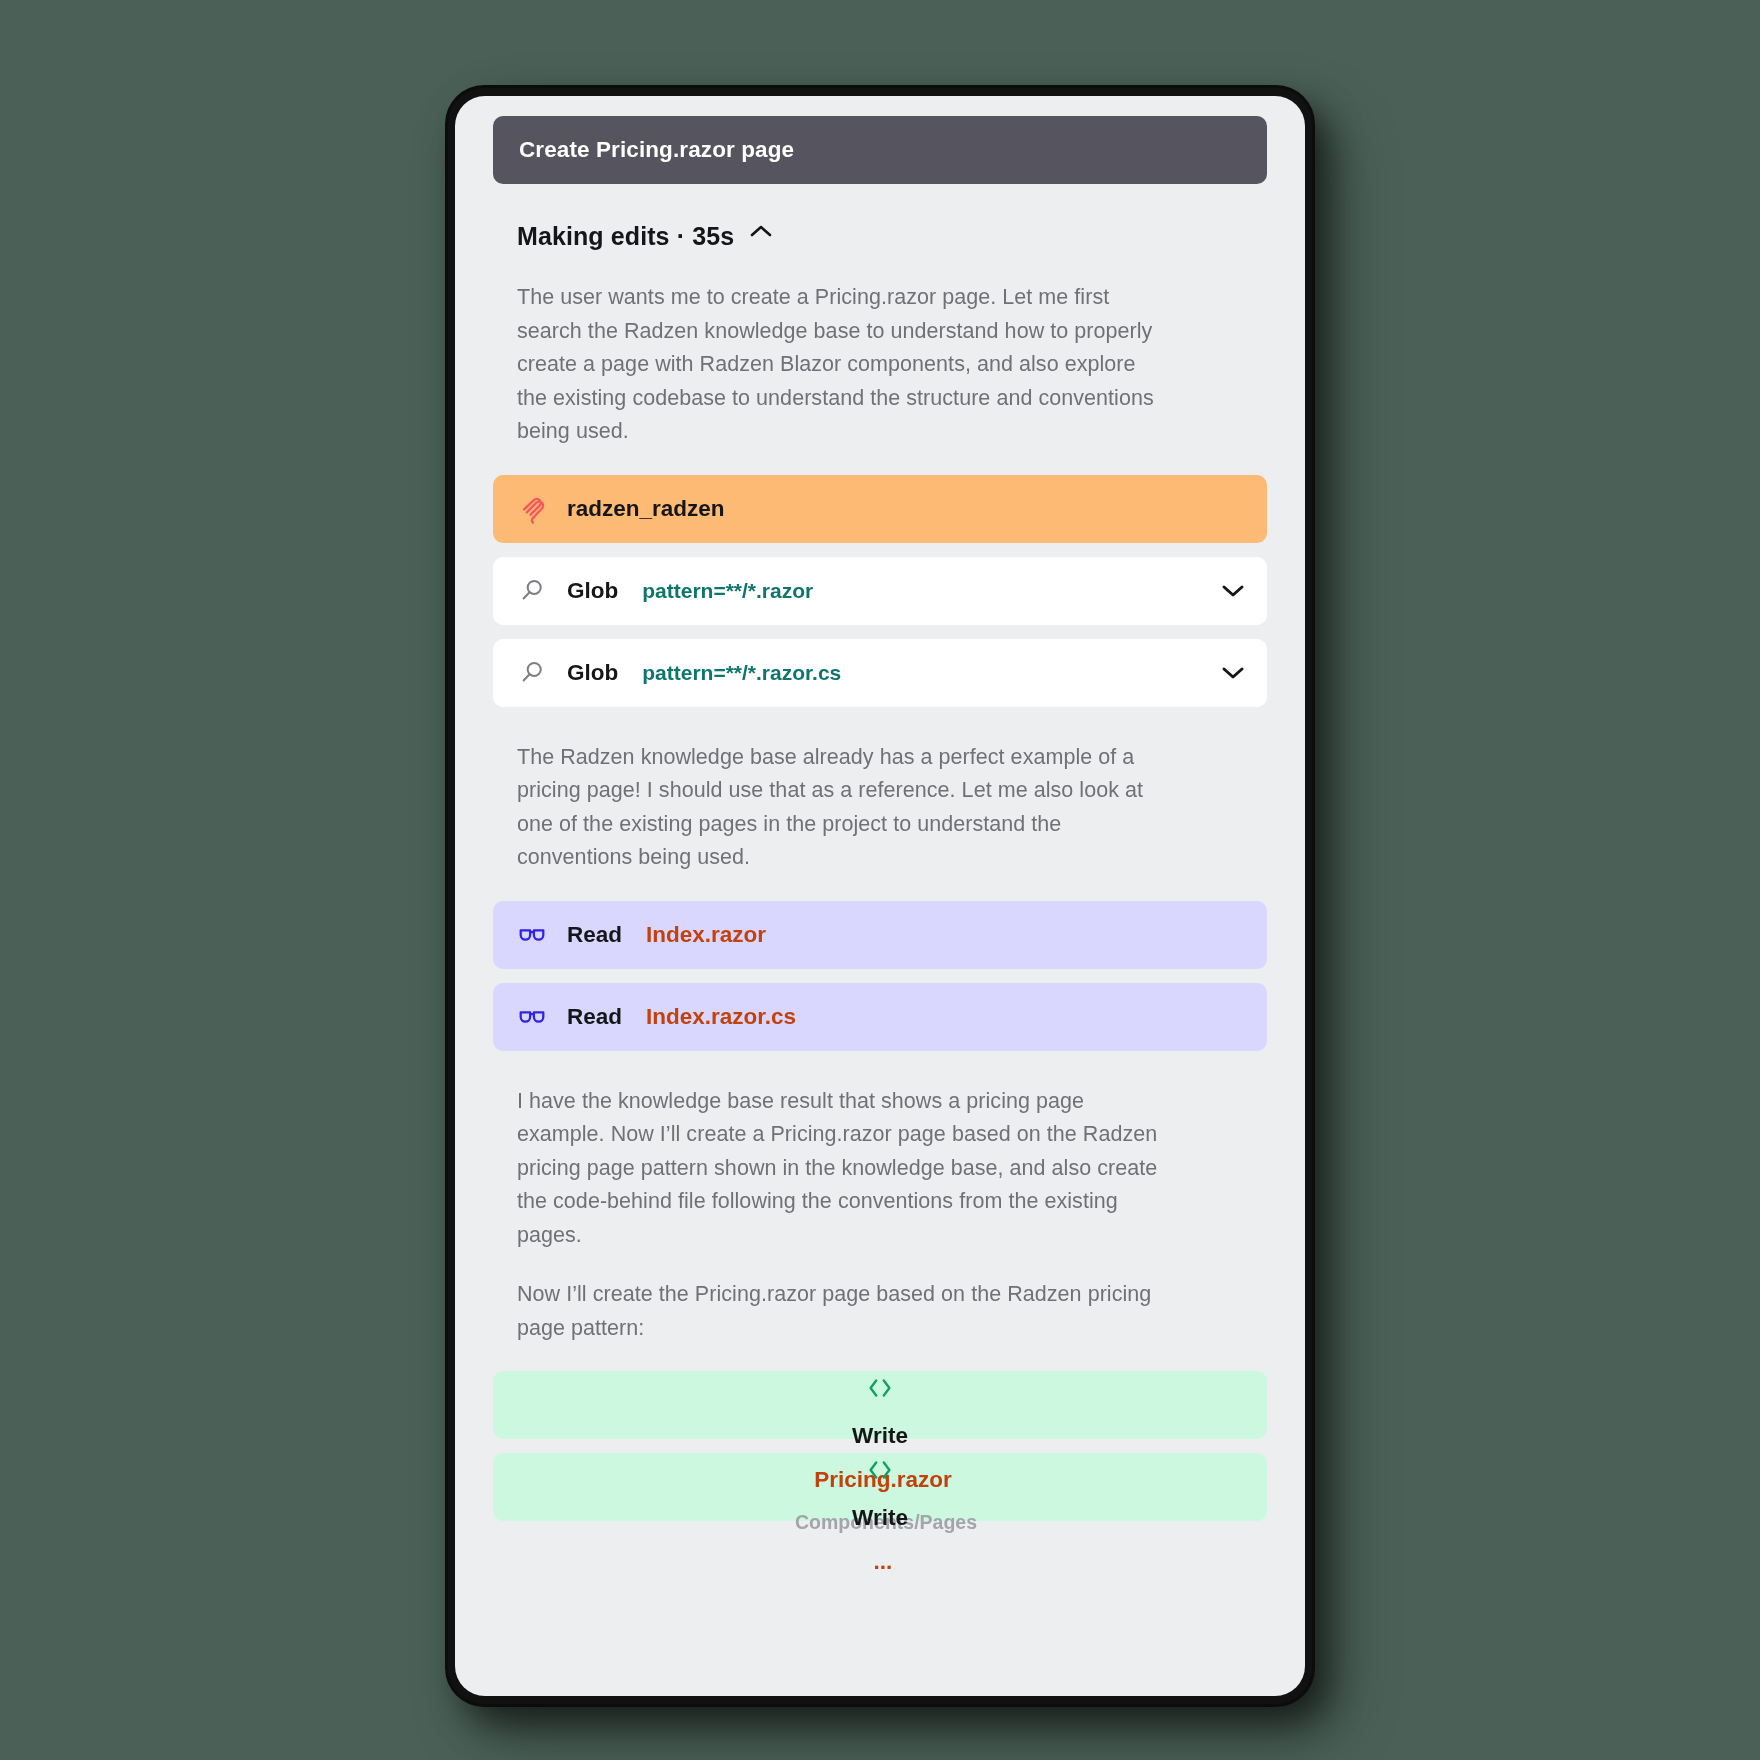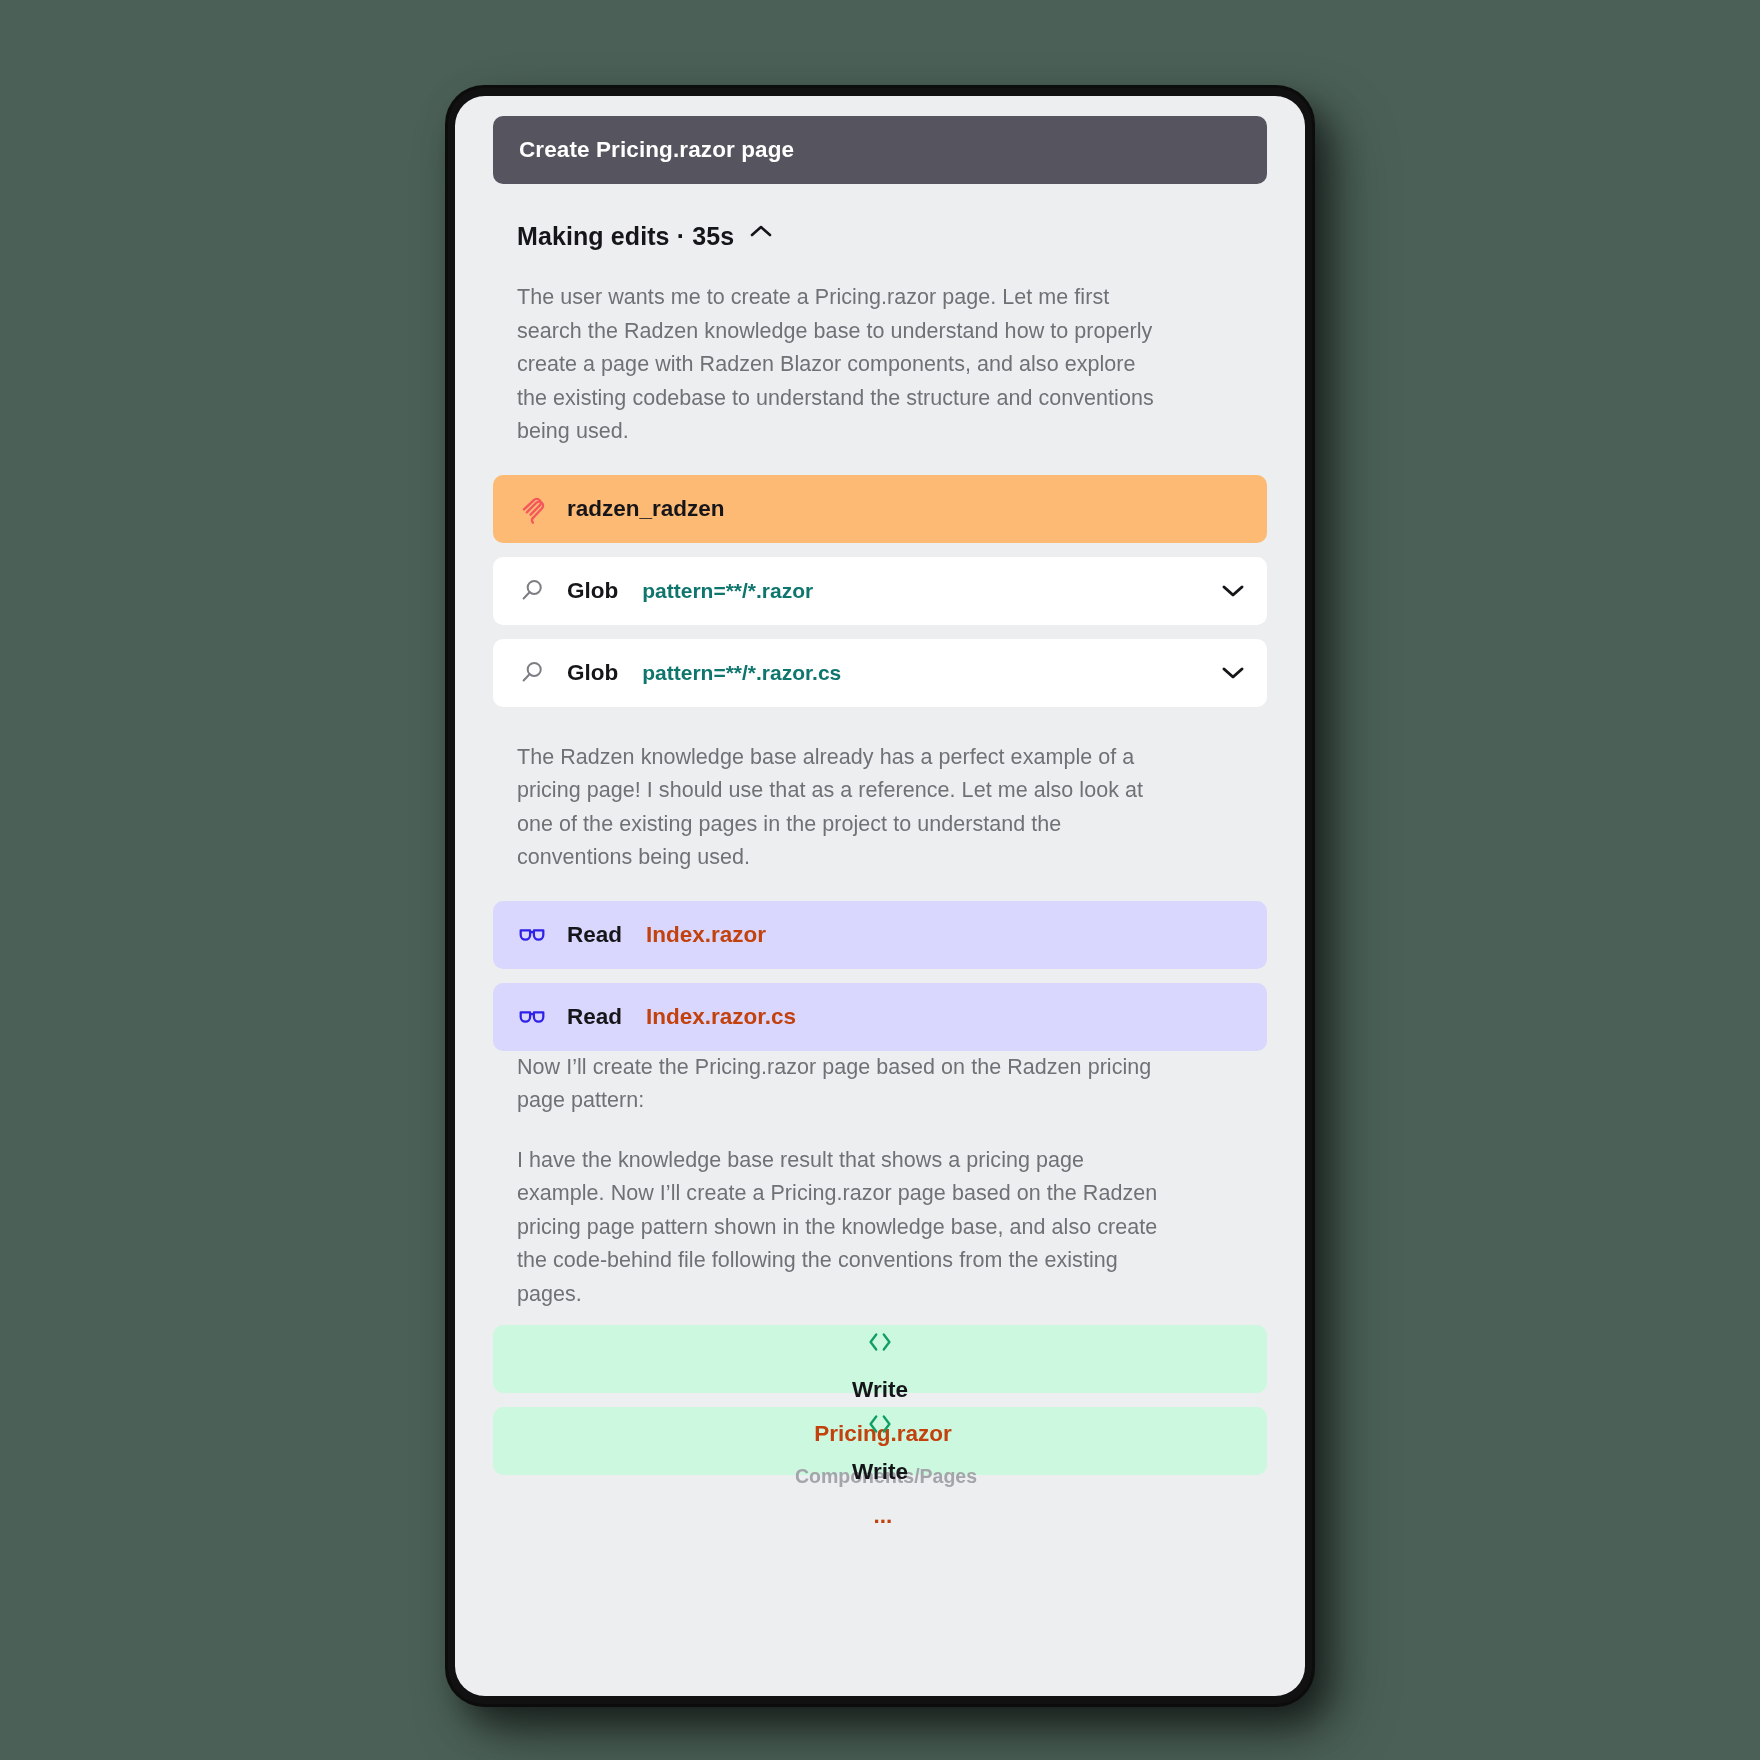--- a/index.html
+++ b/index.html
@@ -266,23 +266,23 @@
             <path d="M19 12 L19 17 a5 5 0 0 0 5 5 a5 5 0 0 0 5 -5 L29 12 Z"></path>
             <line x1="15" y1="14" x2="19" y2="14"></line>
           </g>
         </svg>
       </span>
       <span class="tool-name">Read</span>
       <span class="tool-target">Index.razor.cs</span>
       <span class="spacer"></span>
     </div>
 
+    <div class="thought group-gap-top">I have the knowledge base result that shows a pricing page example. Now I’ll create a Pricing.razor page based on the Radzen pricing page pattern shown in the knowledge base, and also create the code-behind file following the conventions from the existing pages.</div>
+
     <div class="thought gap-after-text">Now I’ll create the Pricing.razor page based on the Radzen pricing page pattern:</div>
-
-    <div class="thought group-gap-top">I have the knowledge base result that shows a pricing page example. Now I’ll create a Pricing.razor page based on the Radzen pricing page pattern shown in the knowledge base, and also create the code-behind file following the conventions from the existing pages.</div>
 
     <div class="tool-row row-write">
       <span class="icon-wrap">
         <svg viewBox="0 0 34 34" width="32" height="32" aria-hidden="true">
           <g fill="none" stroke="#0f9f63" stroke-width="2.5" stroke-linecap="round" stroke-linejoin="round">
             <path d="M13 9 L7 17 L13 25"></path>
             <path d="M21 9 L27 17 L21 25"></path>
           </g>
         </svg>
       </span>

